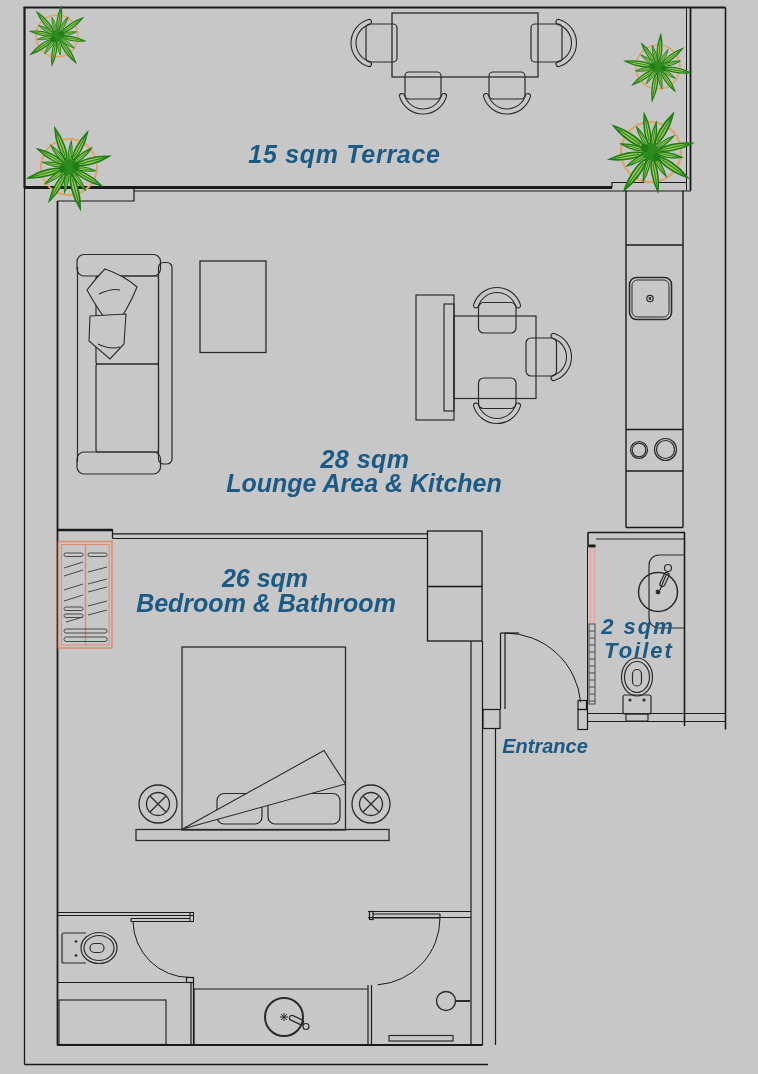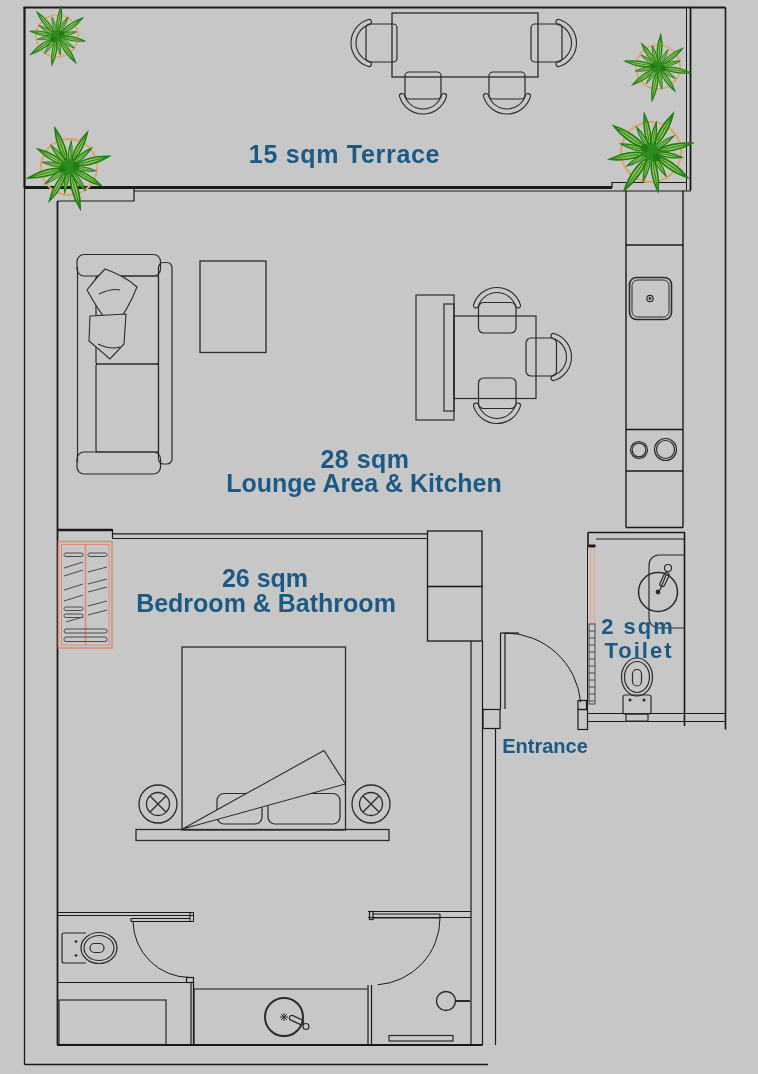--- a/index.html
+++ b/index.html
@@ -1,16 +1,16 @@
 <!DOCTYPE html>
 <html><head>
 <meta charset="utf-8">
 <style>
 html,body{margin:0;padding:0;background:#c7c7c7;}
-#plan{width:636px;height:1074px;position:relative;font-family:"Liberation Sans",sans-serif;}
+#plan{width:636px;height:1074px;position:relative;font-family:"Liberation Sans",sans-serif;font-style:italic;}
 text{font-family:"Liberation Sans",sans-serif;font-weight:bold;fill:#1b5a85;}
 </style>
 </head>
 <body>
 <div id="plan">
 <svg width="758" height="1074" viewBox="0 0 758 1074" xmlns="http://www.w3.org/2000/svg">
 
 <rect x="0" y="0" width="758" height="1074" fill="#c7c7c7"></rect>
 <g fill="none" stroke="#1a1a1a" stroke-width="1.3">
 

